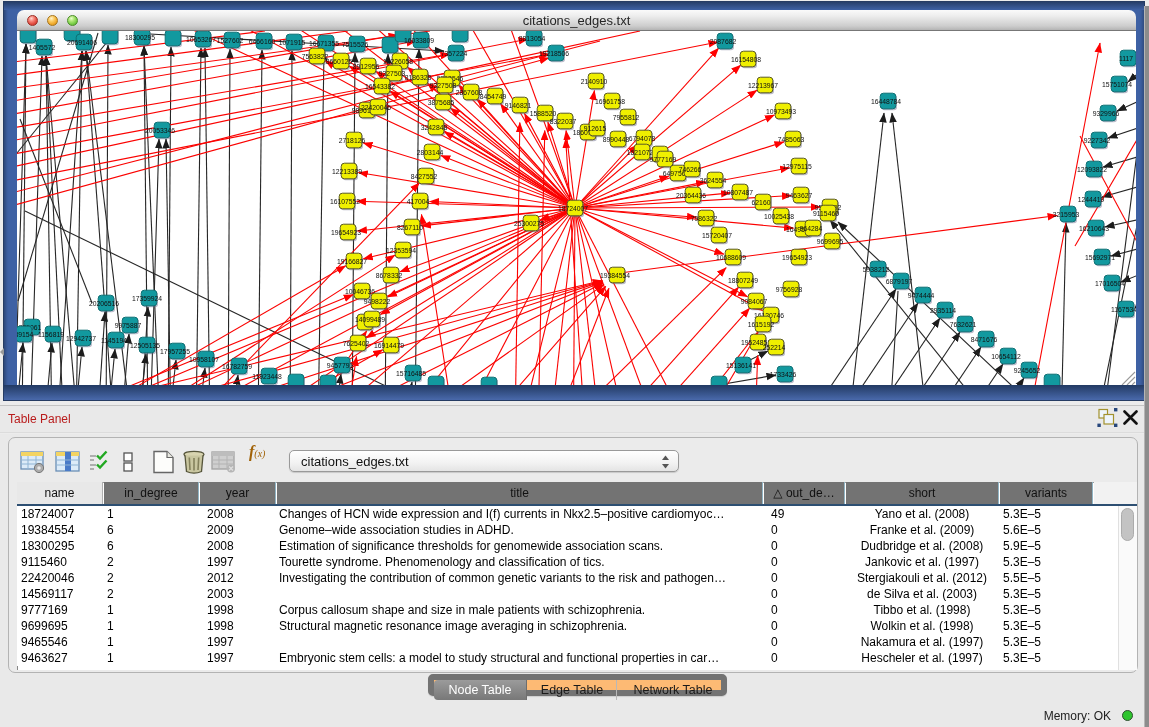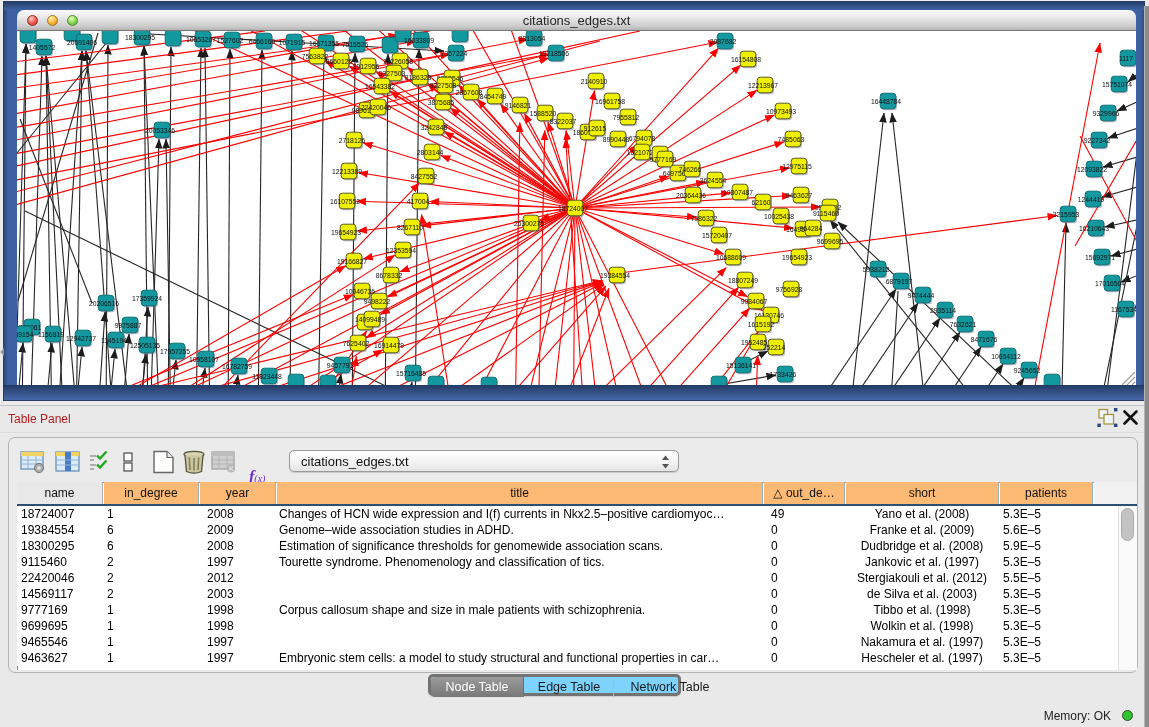--- a/index.html
+++ b/index.html
@@ -21,30 +21,30 @@
 #rightstrip{position:absolute;right:0;top:6px;width:5px;height:721px;background:#8c8c8c;border-left:1px solid #b5b5b5}
 #leftmark{position:absolute;left:0;top:348px;width:0;height:0;border-top:4px solid transparent;border-bottom:4px solid transparent;border-right:4px solid #9a9a9a}
 #tphead{position:absolute;left:0;top:405px;width:1144px;height:28px;background:#e9e9e9;border-top:1px solid #c4c4c4;border-bottom:1px solid #dcdcdc}
 #tphead .t{position:absolute;left:8px;top:6px;font-size:12px;color:#b91c1c}
 #panelbg{position:absolute;left:0;top:434px;width:1144px;height:293px;background:#e9e9e9}
 #container{position:absolute;left:8px;top:437px;width:1130px;height:236px;border:1px solid #b3b3b3;border-radius:7px;background:#ebebeb}
 #ddown{position:absolute;left:289px;top:450px;width:390px;height:22px;border:1px solid #999;border-radius:5px;
  background:linear-gradient(180deg,#ffffff,#f2f2f2 60%,#e4e4e4);box-shadow:0 1px 1px rgba(0,0,0,.15)}
 #ddown .dt{position:absolute;left:11px;top:3px;font-size:13px;color:#111}
 #table{position:absolute;left:17px;top:482px;width:1120px;height:188px;background:#fff;border-left:1px solid #888;border-top:1px solid #999;overflow:hidden}
-.hd{position:absolute;top:482px;height:22px;border-right:1px solid #90b4c4;font-size:12px;color:#111;text-align:center;line-height:22px;background:#fdba74}
+.hd{position:absolute;top:482px;height:22px;border-right:1px solid #90b4c4;font-size:12px;color:#111;text-align:center;line-height:22px;background:#737373}
 #hdline{position:absolute;left:17px;top:504px;width:1120px;height:2px;background:#2d4f72}
 .trow{position:absolute;left:17px;width:1120px;height:16px;font-size:12px;color:#000;background:#fff}
 .c{position:absolute;top:1px;white-space:nowrap;overflow:hidden}
 .c1{left:4px;width:82px}.c2{left:90px;width:92px}.c3{left:190px;width:66px}
 .c4{left:262px;width:486px}.c5{left:754px;width:76px}
 .c6{left:828px;width:154px;text-align:center}.c7{left:986px;width:92px}
 #sbar{position:absolute;left:1118px;top:506px;width:19px;height:164px;background:#fafafa;border-left:1px solid #e0e0e0}
 #sthumb{position:absolute;left:1121px;top:508px;width:13px;height:33px;background:#c3c3c3;border:1px solid #ababab;border-radius:7px}
-#tabs{position:absolute;left:428px;top:673.5px;width:253px;height:22px;border:3px solid #737373;border-radius:5px;background:#7dd3fc;box-shadow:0 1px 1px rgba(0,0,0,.12)}
+#tabs{position:absolute;left:428px;top:673.5px;width:299px;height:22px;border:6px solid #737373;border-radius:5px;background:#fdba74;box-shadow:0 1px 1px rgba(0,0,0,.12)}
 #tabs .seg{position:absolute;top:0;height:20px;font-size:12.5px;line-height:20px;text-align:center;color:#1a1a1a}
 #seg1{left:0;width:93px;background:linear-gradient(180deg,#9b9b9b,#787878);color:#fff !important;border-radius:4px 0 0 4px;border-right:1px solid #6e6e6e}
 #seg2{left:94px;width:89px;border-right:1px solid #b8b8b8}
 #seg3{left:184px;width:110px}
 #mem{position:absolute;right:38px;top:709px;font-size:12px;color:#222}
 #memdot{position:absolute;left:1122px;top:710px;width:11px;height:11px;border-radius:50%;background:#2ec52e;border:1.3px solid #2f4f2f}
 #flicon{position:absolute;left:1097px;top:407px;width:23px;height:21px}
 #xicon{position:absolute;left:1123px;top:410px;width:15px;height:15px}
 .icon{position:absolute;top:450px}
 </style></head>
@@ -710,36 +710,36 @@
 <path d="M4,5.5 l1.5,16 q7.5,3.4 15,0 l1.5,-16" fill="#c9c6a0" stroke="#55543a" stroke-width="1.3"></path>
 <path d="M8.3,7.5 l0.7,12.5 M13,8 v12.5 M17.7,7.5 l-0.7,12.5" stroke="#84815c" stroke-width="1.6"></path>
   </svg>
 <svg class="icon" style="left:211px" width="26" height="24" viewBox="0 0 26 24">
 <rect x="1" y="2" width="22" height="17" fill="#cfcfcf" stroke="#a2a2a2" stroke-width="1.3"></rect>
 <rect x="1" y="2" width="22" height="4" fill="#bdbdbd"></rect>
 <path d="M1,10 h22 M1,14 h22 M8,6 v13 M16,6 v13" stroke="#b3b3b3" stroke-width="1"></path>
 <circle cx="20" cy="18.5" r="4" fill="#b5b5b5"></circle>
 <path d="M18,16.5 l4,4 M22,16.5 l-4,4" stroke="#dedede" stroke-width="1.3"></path>
   </svg>
-<div class="icon" style="left:249px;top:468px;position:absolute;font-size:16px;color:#6d28d9"><i style="font-family:'Liberation Serif',serif;font-weight:bold">f</i><i style="font-family:'Liberation Serif',serif;font-size:10px">(x)</i></div>
+<div class="icon" style="left:249px;top:443px;position:absolute;font-size:16px;color:#a16207"><i style="font-family:'Liberation Serif',serif;font-weight:bold">f</i><i style="font-family:'Liberation Serif',serif;font-size:10px">(x)</i></div>
 <div id="ddown">
     <span class="dt">citations_edges.txt</span>
 <svg style="position:absolute;right:8px;top:4px" width="9" height="14" viewBox="0 0 9 14">
       <path d="M4.5,0.5 L8,5 L1,5 z" fill="#555"></path>
       <path d="M4.5,13.5 L8,9 L1,9 z" fill="#555"></path>
     </svg>
   </div>
 <div id="table"></div>
 <div class="hd" style="left:17px;width:86px;background:#e8e8e8;border-right:1px solid #b0b0b0">name</div>
 <div class="hd" style="left:104px;width:95px">in_degree</div>
 <div class="hd" style="left:200px;width:76px">year</div>
 <div class="hd" style="left:277px;width:486px">title</div>
 <div class="hd" style="left:764px;width:81px">△ out_de…</div>
 <div class="hd" style="left:846px;width:153px">short</div>
-<div class="hd" style="left:1000px;width:93px">patients</div>
+<div class="hd" style="left:1000px;width:93px">variants</div>
 <div class="hd" style="left:1094px;width:43px;background:#f2f2f2;border-right:none"></div>
 <div id="hdline"></div>
 <div class="trow" style="top:506px">
     <span class="c c1">18724007</span>
     <span class="c c2">1</span>
     <span class="c c3">2008</span>
     <span class="c c4">Changes of HCN wide expression and I(f) currents in Nkx2.5–positive cardiomyoc…</span>
     <span class="c c5">49</span>
     <span class="c c6">Yano et al. (2008)</span>
     <span class="c c7">5.3E–5</span>
@@ -768,20 +768,21 @@
     <span class="c c3">1997</span>
     <span class="c c4">Tourette syndrome. Phenomenology and classification of tics.</span>
     <span class="c c5">0</span>
     <span class="c c6">Jankovic et al. (1997)</span>
     <span class="c c7">5.3E–5</span>
   </div>
 <div class="trow" style="top:570px">
     <span class="c c1">22420046</span>
     <span class="c c2">2</span>
     <span class="c c3">2012</span>
+    <span class="c c4">Investigating the contribution of common genetic variants to the risk and pathogen…</span>
     <span class="c c5">0</span>
     <span class="c c6">Stergiakouli et al. (2012)</span>
     <span class="c c7">5.5E–5</span>
   </div>
 <div class="trow" style="top:586px">
     <span class="c c1">14569117</span>
     <span class="c c2">2</span>
     <span class="c c3">2003</span>
     <span class="c c5">0</span>
     <span class="c c6">de Silva et al. (2003)</span>
@@ -793,20 +794,21 @@
     <span class="c c3">1998</span>
     <span class="c c4">Corpus callosum shape and size in male patients with schizophrenia.</span>
     <span class="c c5">0</span>
     <span class="c c6">Tibbo et al. (1998)</span>
     <span class="c c7">5.3E–5</span>
   </div>
 <div class="trow" style="top:618px">
     <span class="c c1">9699695</span>
     <span class="c c2">1</span>
     <span class="c c3">1998</span>
+    <span class="c c4">Structural magnetic resonance image averaging in schizophrenia.</span>
     <span class="c c5">0</span>
     <span class="c c6">Wolkin et al. (1998)</span>
     <span class="c c7">5.3E–5</span>
   </div>
 <div class="trow" style="top:634px">
     <span class="c c1">9465546</span>
     <span class="c c2">1</span>
     <span class="c c3">1997</span>
     <span class="c c5">0</span>
     <span class="c c6">Nakamura et al. (1997)</span>

